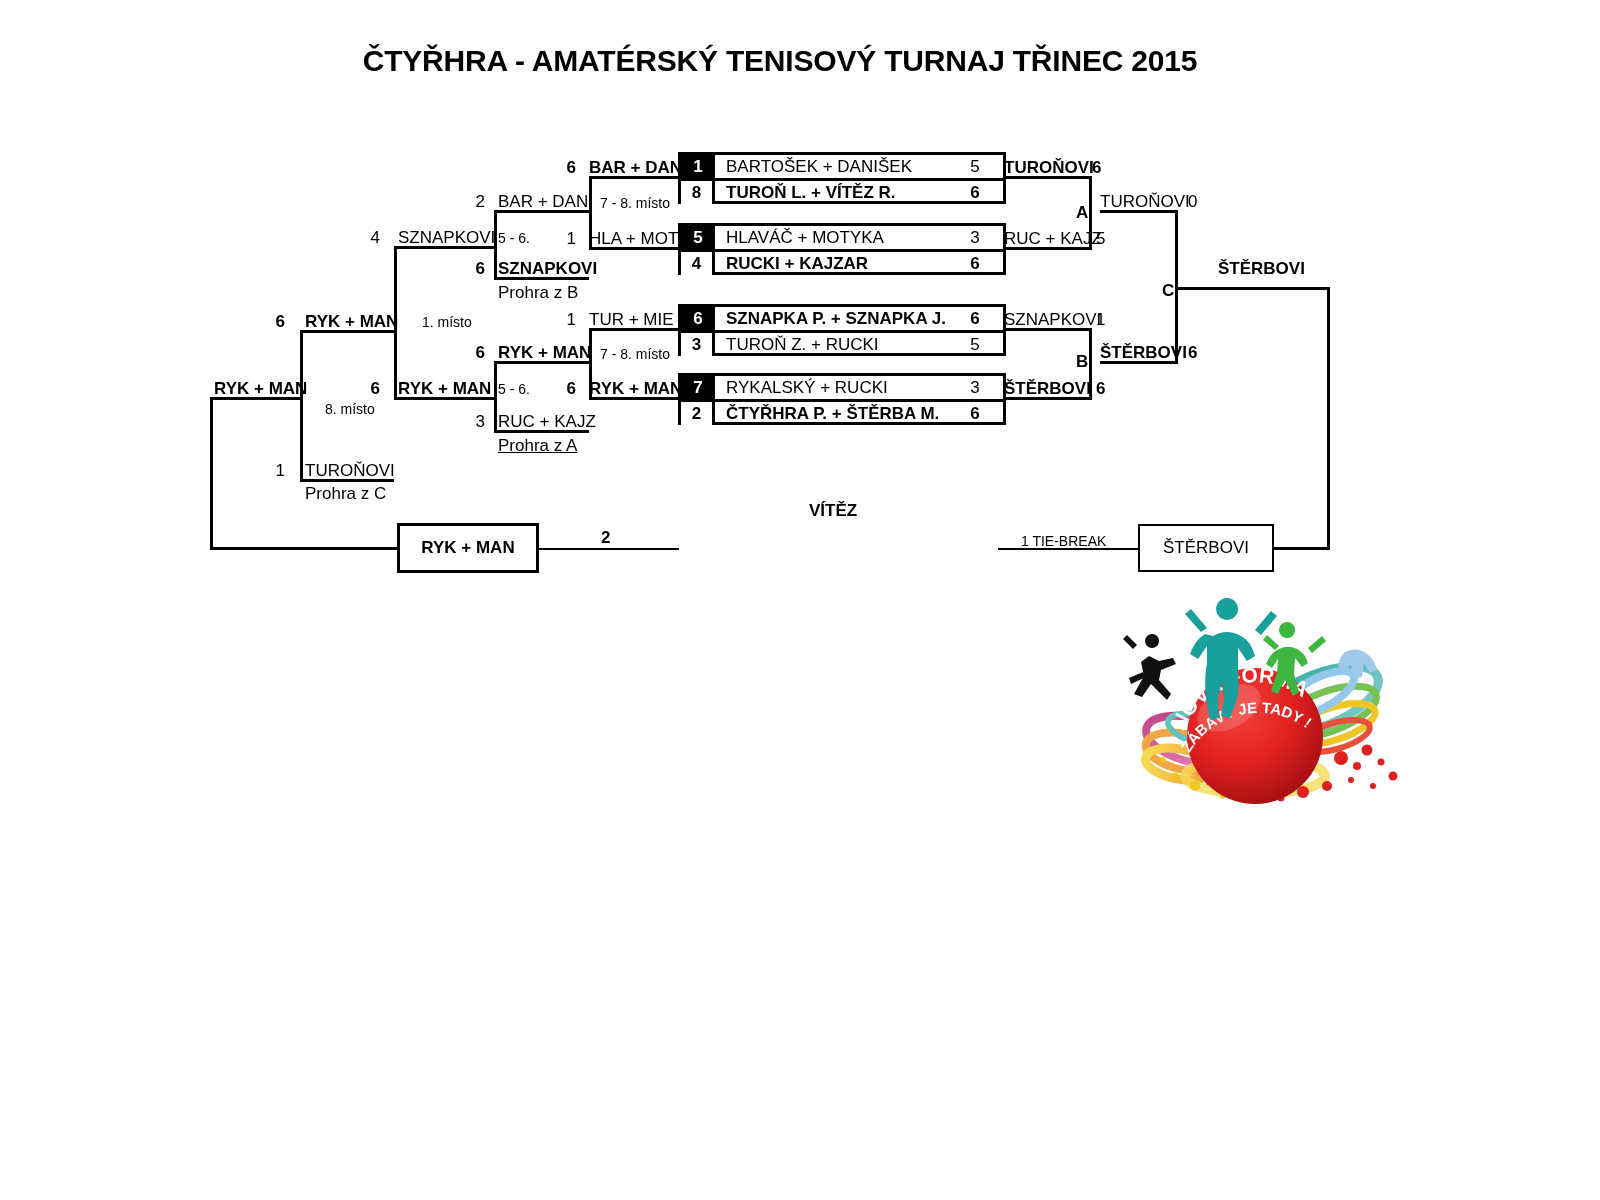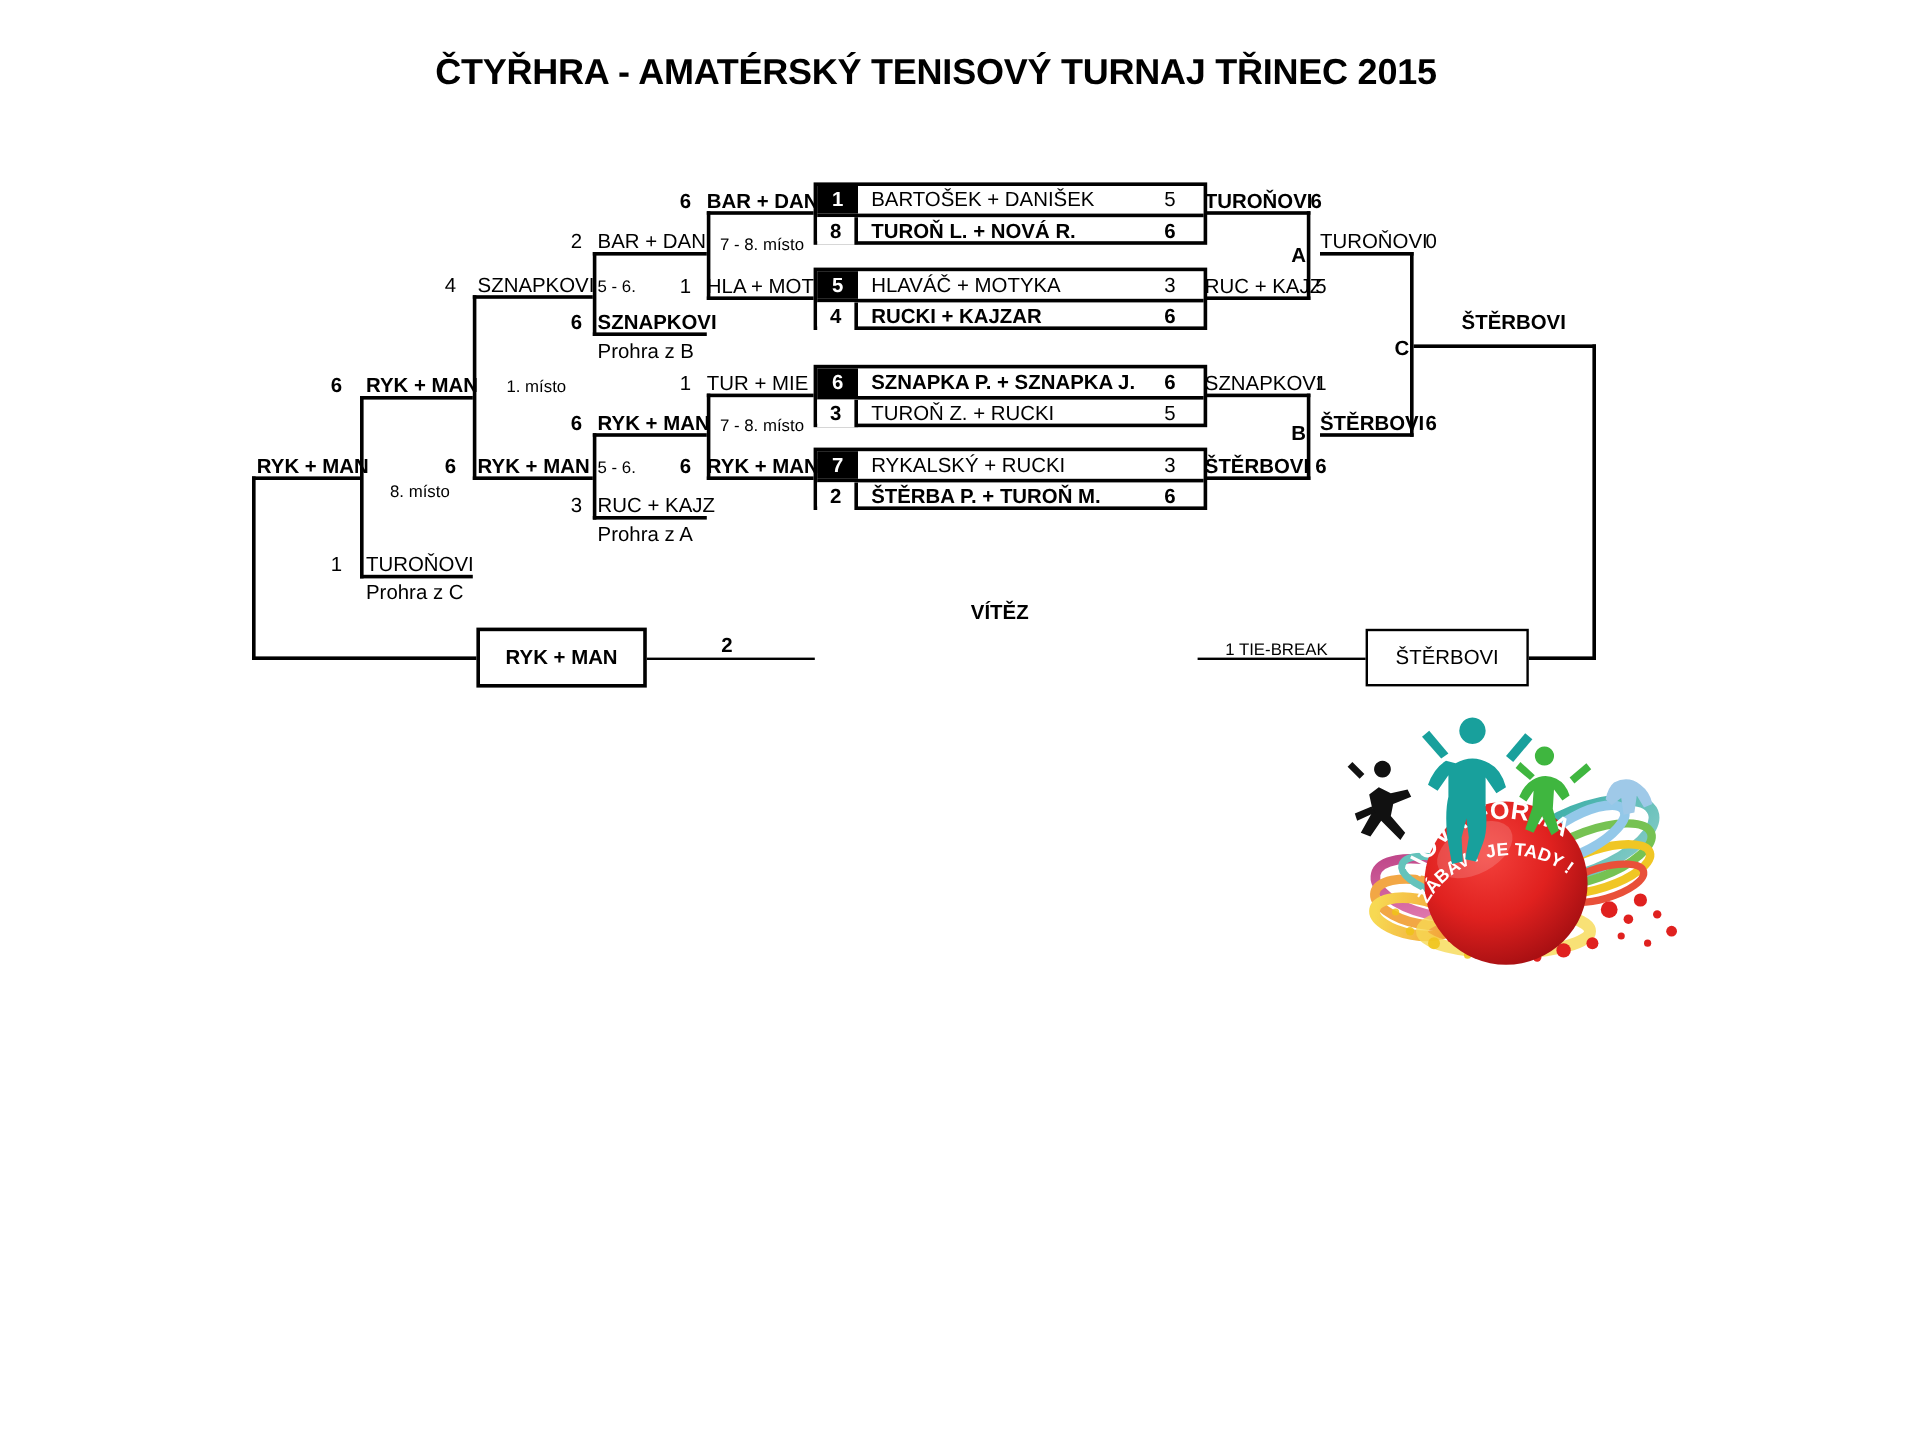--- a/index.html
+++ b/index.html
@@ -126,21 +126,21 @@
   <div class="title">ČTYŘHRA - AMATÉRSKÝ TENISOVÝ TURNAJ TŘINEC 2015</div>
 
   <div class="match" style="left:678px; top:152px;">
     <div class="row top">
       <div class="seed dark">1</div>
       <div class="nm">BARTOŠEK + DANIŠEK</div>
       <div class="sc">5</div>
     </div>
     <div class="row">
       <div class="seed light">8</div>
-      <div class="nm bold">TUROŇ L. + NOVÁ R.</div>
+      <div class="nm bold">TUROŇ L. + VÍTĚZ R.</div>
       <div class="sc bold">6</div>
     </div>
   </div>
 
   <div class="match" style="left:678px; top:223px;">
     <div class="row top">
       <div class="seed dark">5</div>
       <div class="nm">HLAVÁČ + MOTYKA</div>
       <div class="sc">3</div>
     </div>
@@ -165,21 +165,21 @@
   </div>
 
   <div class="match" style="left:678px; top:373px;">
     <div class="row top">
       <div class="seed dark">7</div>
       <div class="nm">RYKALSKÝ + RUCKI</div>
       <div class="sc">3</div>
     </div>
     <div class="row">
       <div class="seed light">2</div>
-      <div class="nm bold">ŠTĚRBA P. + TUROŇ M.</div>
+      <div class="nm bold">ČTYŘHRA P. + ŠTĚRBA M.</div>
       <div class="sc bold">6</div>
     </div>
   </div>
 
   <div class="lbl b" style="left:1004px; top:158px;">TUROŇOVI</div>
   <div class="lbl b" style="left:1092px; top:158px;">6</div>
 
   <div class="lbl" style="left:1004px; top:229px;">RUC + KAJZ</div>
   <div class="lbl" style="left:1096px; top:229px;">5</div>
 
@@ -253,21 +253,21 @@
   <div class="lbl b r" style="left:455px; top:343px; width:30px;">6</div>
   <div class="lbl b" style="left:498px; top:343px;">RYK + MAN</div>
 
   <div class="lbl r" style="left:455px; top:412px; width:30px;">3</div>
   <div class="lbl" style="left:498px; top:412px;">RUC + KAJZ</div>
 
   <div class="ln-h" style="left:494px; top:361px; width:95px;"></div>
   <div class="ln-h" style="left:494px; top:430px; width:95px;"></div>
   <div class="ln-v" style="left:494px; top:361px; height:72px;"></div>
   <div class="lbl sm" style="left:498px; top:379px;">5 - 6.</div>
-  <div class="lbl" style="left:498px; top:436px;">Prohra z A</div>
+  <div class="lbl" style="left:498px; top:436px;text-decoration:underline;">Prohra z A</div>
 
   <div class="lbl r" style="left:350px; top:228px; width:30px;">4</div>
   <div class="lbl" style="left:398px; top:228px;">SZNAPKOVI</div>
 
   <div class="lbl b r" style="left:350px; top:379px; width:30px;">6</div>
   <div class="lbl b" style="left:398px; top:379px;">RYK + MAN</div>
 
   <div class="ln-h" style="left:394px; top:246px; width:100px;"></div>
   <div class="ln-h" style="left:394px; top:397px; width:100px;"></div>
   <div class="ln-v" style="left:394px; top:246px; height:154px;"></div>

